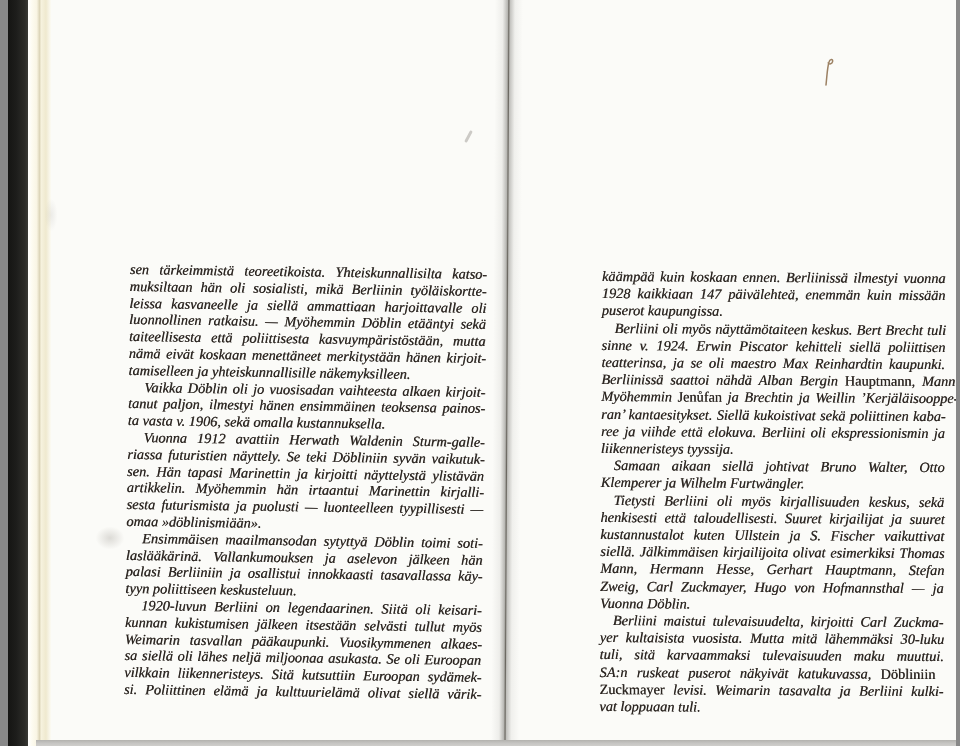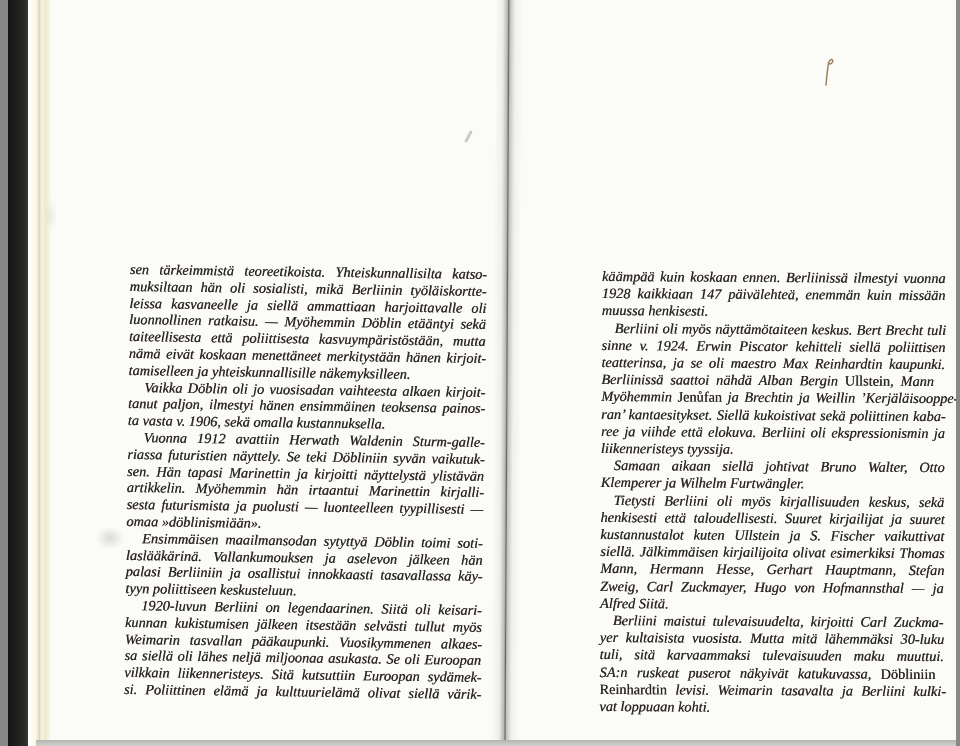--- a/index.html
+++ b/index.html
@@ -119,44 +119,44 @@
       <div class="line ind just"><span class="ln" style="word-spacing: 4.16667px;"><span>1920-luvun Berliini on legendaarinen. Siitä oli keisari-</span></span></div>
       <div class="line just"><span class="ln" style="word-spacing: 4.16667px;"><span>kunnan kukistumisen jälkeen itsestään selvästi tullut myös</span></span></div>
       <div class="line just"><span class="ln" style="word-spacing: 6.25px;"><span>Weimarin tasvallan pääkaupunki. Vuosikymmenen alkaes-</span></span></div>
       <div class="line just"><span class="ln" style="word-spacing: 1.11111px;"><span>sa siellä oli lähes neljä miljoonaa asukasta. Se oli Euroopan</span></span></div>
       <div class="line just"><span class="ln" style="word-spacing: 4.4px;"><span>vilkkain liikenneristeys. Sitä kutsuttiin Euroopan sydämek-</span></span></div>
       <div class="line just"><span class="ln" style="word-spacing: 4.42857px;"><span>si. Poliittinen elämä ja kulttuurielämä olivat siellä värik-</span></span></div>
     </div>
   <div class="textblock" id="right-block">
       <div class="line just"><span class="ln" style="word-spacing: 2px;"><span>käämpää kuin koskaan ennen. Berliinissä ilmestyi vuonna</span></span></div>
       <div class="line just"><span class="ln" style="word-spacing: 3.33333px;"><span>1928 kaikkiaan 147 päivälehteä, enemmän kuin missään</span></span></div>
-      <div class="line last"><span class="ln"><span>muussa henkisesti.</span></span></div>
+      <div class="line last"><span class="ln"><span>puserot kaupungissa.</span></span></div>
       <div class="line ind just"><span class="ln" style="word-spacing: 0.571429px;"><span>Berliini oli myös näyttämötaiteen keskus. Bert Brecht tuli</span></span></div>
       <div class="line just"><span class="ln" style="word-spacing: 4.28571px;"><span>sinne v. 1924. Erwin Piscator kehitteli siellä poliittisen</span></span></div>
       <div class="line just"><span class="ln" style="word-spacing: 3px;"><span>teatterinsa, ja se oli maestro Max Reinhardtin kaupunki.</span></span></div>
-      <div class="line just"><span class="ln" style="word-spacing: 3.33333px;"><span>Berliinissä saattoi nähdä Alban Bergin </span><span class="rm">Ullstein</span><span>, Mann</span></span></div>
+      <div class="line just"><span class="ln" style="word-spacing: 3.33333px;"><span>Berliinissä saattoi nähdä Alban Bergin </span><span class="rm">Hauptmann</span><span>, Mann</span></span></div>
       <div class="line just"><span class="ln" style="word-spacing: 2px;"><span>Myöhemmin </span><span class="rm">Jenůfan</span><span> ja Brechtin ja Weillin ’Kerjäläisooppe-</span></span></div>
       <div class="line just"><span class="ln" style="word-spacing: 0.833333px;"><span>ran’ kantaesitykset. Siellä kukoistivat sekä poliittinen kaba-</span></span></div>
       <div class="line just"><span class="ln" style="word-spacing: 1.875px;"><span>ree ja viihde että elokuva. Berliini oli ekspressionismin ja</span></span></div>
       <div class="line last"><span class="ln"><span>liikenneristeys tyyssija.</span></span></div>
       <div class="line ind just"><span class="ln" style="word-spacing: 8.16667px;"><span>Samaan aikaan siellä johtivat Bruno Walter, Otto</span></span></div>
       <div class="line last"><span class="ln"><span>Klemperer ja Wilhelm Furtwängler.</span></span></div>
       <div class="line ind just"><span class="ln" style="word-spacing: 5.66667px;"><span>Tietysti Berliini oli myös kirjallisuuden keskus, sekä</span></span></div>
       <div class="line just"><span class="ln" style="word-spacing: 4px;"><span>henkisesti että taloudellisesti. Suuret kirjailijat ja suuret</span></span></div>
       <div class="line just"><span class="ln" style="word-spacing: 6.16667px;"><span>kustannustalot kuten Ullstein ja S. Fischer vaikuttivat</span></span></div>
       <div class="line just"><span class="ln" style="word-spacing: 1.2px;"><span>siellä. Jälkimmäisen kirjailijoita olivat esimerkiksi Thomas</span></span></div>
       <div class="line just"><span class="ln" style="word-spacing: 9px;"><span>Mann, Hermann Hesse, Gerhart Hauptmann, Stefan</span></span></div>
       <div class="line just"><span class="ln" style="word-spacing: 4.42857px;"><span>Zweig, Carl Zuckmayer, Hugo von Hofmannsthal — ja</span></span></div>
-      <div class="line last"><span class="ln"><span>Alfred Siitä.</span></span></div>
+      <div class="line last"><span class="ln"><span>Vuonna Döblin.</span></span></div>
       <div class="line ind just"><span class="ln" style="word-spacing: 3.4px;"><span>Berliini maistui tulevaisuudelta, kirjoitti Carl Zuckma-</span></span></div>
       <div class="line just"><span class="ln" style="word-spacing: 4px;"><span>yer kultaisista vuosista. Mutta mitä lähemmäksi 30-luku</span></span></div>
       <div class="line just"><span class="ln" style="word-spacing: 8.4px;"><span>tuli, sitä karvaammaksi tulevaisuuden maku muuttui.</span></span></div>
       <div class="line just"><span class="ln" style="word-spacing: 5.8px;"><span>SA:n ruskeat puserot näkyivät katukuvassa, </span><span class="rm">Döbliniin</span></span></div>
-      <div class="line just"><span class="ln" style="word-spacing: 4.83333px;"><span class="rm">Reinhardtin</span><span> levisi. Weimarin tasavalta ja Berliini kulki-</span></span></div>
-      <div class="line last"><span class="ln"><span>vat loppuaan kohti.</span></span></div>
+      <div class="line just"><span class="ln" style="word-spacing: 4.83333px;"><span class="rm">Zuckmayer</span><span> levisi. Weimarin tasavalta ja Berliini kulki-</span></span></div>
+      <div class="line last"><span class="ln"><span>vat loppuaan tuli.</span></span></div>
     </div>
 
   <div class="gutter"></div>
 
   <svg class="pen-mark" width="18" height="32" viewBox="0 0 18 32">
     <path d="M6 28 C7 19 7.2 11 9 5 C9.8 2 13.2 1.6 12.6 4.6 C12.1 7.1 9.4 7.6 8.2 5.9" fill="none" stroke="#8b6b49" stroke-width="1.5" stroke-linecap="round" opacity="0.85"></path>
   </svg>
 
   <div class="smudge s1"></div>
   <div class="smudge s2"></div>

